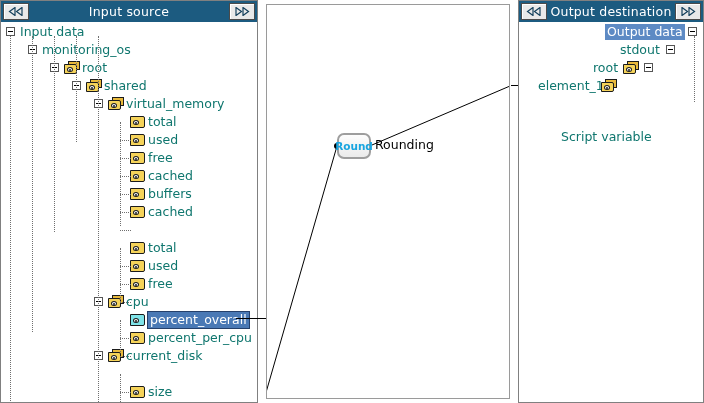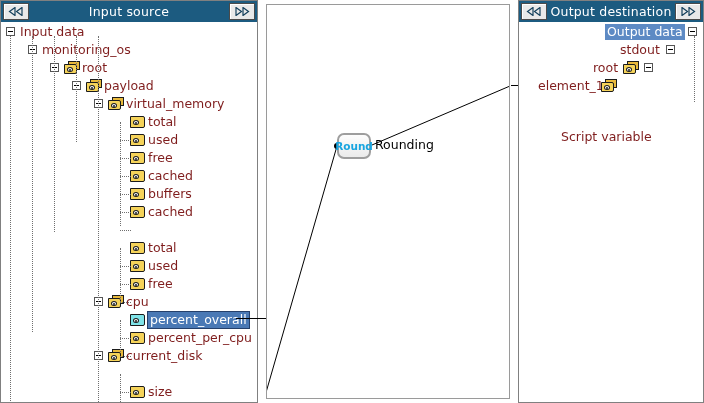--- a/index.html
+++ b/index.html
@@ -27,21 +27,21 @@
            display:flex;align-items:center;justify-content:center;
            color:#14405c;font-size:10px;line-height:1;
            box-shadow:inset 1px 1px 0 #ffffff;cursor:pointer;}
   .nav-btn svg{display:block;}
 
   .tree-area{position:absolute;left:0;right:0;top:21px;bottom:0;
              background:#ffffff;overflow:hidden;}
 
   
   .row{position:absolute;height:18px;left:0;right:0;}
-  .lbl{position:absolute;top:1px;font-size:12.5px;color:#7f1d1d;
+  .lbl{position:absolute;top:1px;font-size:12.5px;color:#0f766e;
        line-height:16px;white-space:nowrap;}
   .lbl.sel{background:#4a79b5;color:#ffffff;padding:0 2px;
            outline:1px solid #25406b;}
   .lbl.sel2{background:#5d8ac4;color:#ffffff;padding:0 2px;}
 
   
   .exp{position:absolute;top:4px;width:9px;height:9px;background:#ffffff;
        border:1px solid #555555;box-sizing:border-box;}
   .exp::before{content:"";position:absolute;left:1px;top:3px;width:5px;height:1px;
                background:#000000;}
@@ -128,21 +128,21 @@
         <div class="row" style="top: 55px;">
           <span class="exp" style="left:71px"></span>
           <span style="position:absolute;left:85px;top:0">
             <span class="ico">
               <span class="f-back"></span>
               <span class="f-front"></span>
               <span class="f-eye"></span>
               <span class="f-pupil"></span>
             </span>
           </span>
-          <span class="lbl" style="left:103px">payload</span>
+          <span class="lbl" style="left:103px">shared</span>
         </div>
         <div class="row" style="top: 73px;">
           <span class="exp" style="left:93px"></span>
           <span style="position:absolute;left:107px;top:0">
             <span class="ico">
               <span class="f-back"></span>
               <span class="f-front"></span>
               <span class="f-eye"></span>
               <span class="f-pupil"></span>
             </span>

